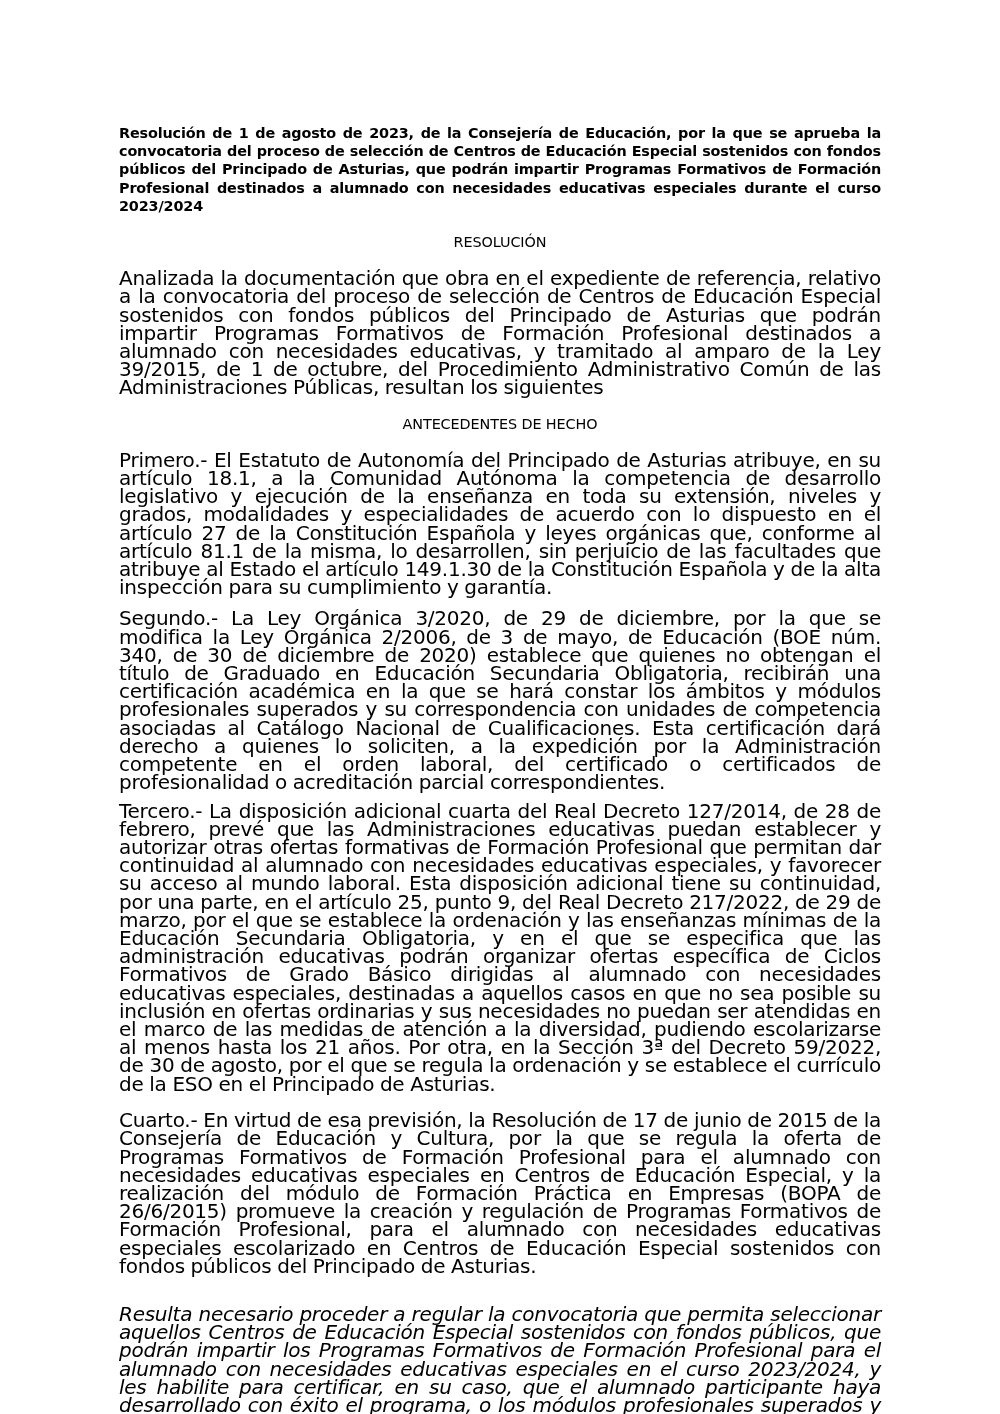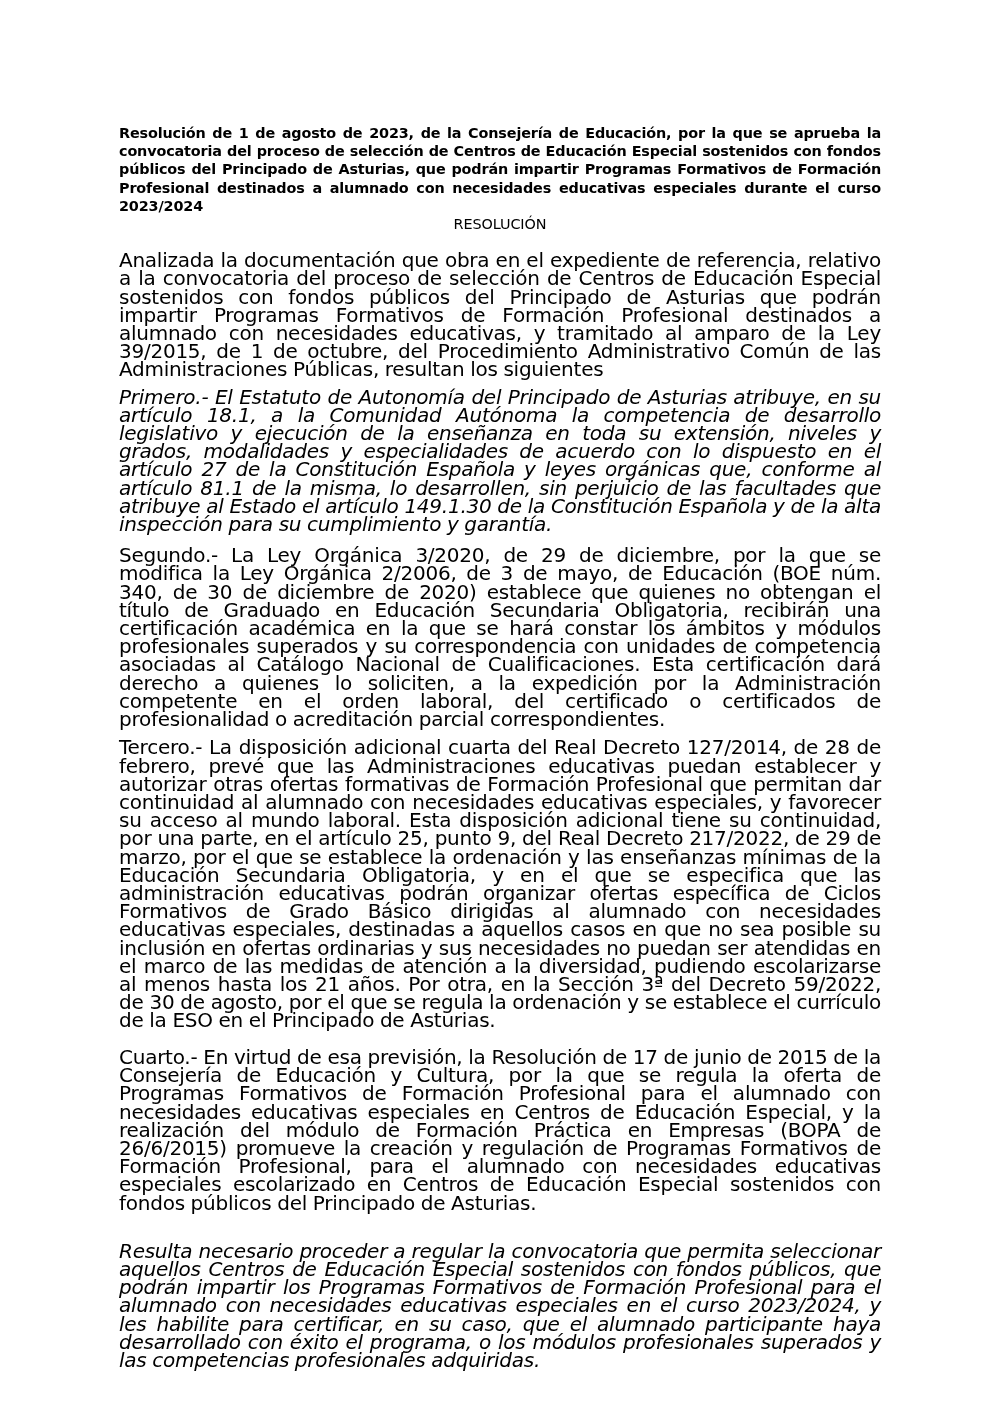--- a/index.html
+++ b/index.html
@@ -38,39 +38,40 @@
       letter-spacing: -0.1px;
     }
     .para {
       font-size: 20px;
       line-height: 18.2px;
       text-align: justify;
       margin: 0;
       letter-spacing: -0.25px;
       word-spacing: -0.3px;
     }
-    #h-resolucion { }
+    #h-resolucion { margin-top: 18px; }
     #p-intro { margin-top: 18px; }
     #h-antecedentes { margin-top: 18px; }
-    #p-primero { margin-top: 9px; font-style: italic; }
+    #p-primero { margin-top: 18px; }
     #p-segundo { margin-top: 13px; }
     #p-tercero { margin-top: 10px; }
     #p-cuarto { margin-top: 18.5px; }
     #p-resulta { margin-top: 30px; font-style: italic; }
   </style>
 </head>
 <body>
 
 <div class="page">
   <p class="title" id="doc-title">Resolución de 1 de agosto de 2023, de la Consejería de Educación, por la que se aprueba la convocatoria del proceso de selección de Centros de Educación Especial sostenidos con fondos públicos del Principado de Asturias, que podrán impartir  Programas Formativos de Formación Profesional destinados a alumnado con necesidades educativas especiales durante el curso 2023/2024</p>
 
   <p class="heading" id="h-resolucion">RESOLUCIÓN</p>
 
   <p class="para" id="p-intro">Analizada la documentación que obra en el expediente de referencia, relativo a la convocatoria del proceso de selección de Centros de Educación Especial sostenidos con fondos públicos del Principado de Asturias que podrán impartir Programas Formativos de Formación Profesional destinados a alumnado con necesidades educativas, y tramitado al amparo de la Ley 39/2015, de 1 de octubre, del Procedimiento Administrativo Común de las Administraciones Públicas, resultan los siguientes</p>
 
+  <p class="heading" id="h-antecedentes">ANTECEDENTES DE HECHO</p>
 
   <p class="para" id="p-primero">Primero.- El Estatuto de Autonomía del Principado de Asturias atribuye, en su artículo 18.1, a la Comunidad Autónoma la competencia de desarrollo legislativo y ejecución de la enseñanza en toda su extensión, niveles y grados, modalidades y especialidades de acuerdo con lo dispuesto en el artículo 27 de la Constitución Española y leyes orgánicas que, conforme al artículo 81.1 de la misma, lo desarrollen, sin perjuicio de las facultades que atribuye al Estado el artículo 149.1.30 de la Constitución Española y de la alta inspección para su cumplimiento y garantía.</p>
 
   <p class="para" id="p-segundo">Segundo.- La Ley Orgánica 3/2020, de 29 de diciembre, por la que se modifica la Ley Orgánica 2/2006, de 3 de mayo, de Educación (BOE núm. 340, de 30 de diciembre de 2020) establece que quienes no obtengan el título de Graduado en Educación Secundaria Obligatoria, recibirán una certificación académica en la que se hará constar los ámbitos y módulos profesionales superados y su correspondencia con unidades de competencia asociadas al Catálogo Nacional de Cualificaciones. Esta certificación dará derecho a quienes lo soliciten, a la expedición por la Administración competente en el orden laboral, del certificado o certificados de profesionalidad o acreditación parcial correspondientes.</p>
 
   <p class="para" id="p-tercero">Tercero.- La disposición adicional cuarta del Real Decreto 127/2014, de 28 de febrero, prevé que las Administraciones educativas puedan establecer y autorizar otras ofertas formativas de Formación Profesional que permitan dar continuidad al alumnado con necesidades educativas especiales, y favorecer su acceso al mundo laboral. Esta disposición adicional tiene su continuidad, por una parte, en el artículo 25, punto 9, del Real Decreto 217/2022, de 29 de marzo, por el que se establece la ordenación y las enseñanzas mínimas de la Educación Secundaria Obligatoria, y en el que se especifica que las administración educativas podrán organizar ofertas específica de Ciclos Formativos de Grado Básico dirigidas al alumnado con necesidades educativas especiales, destinadas a aquellos casos en que no sea posible su inclusión en ofertas ordinarias y sus necesidades no puedan ser atendidas en el marco de las medidas de atención a la diversidad, pudiendo escolarizarse al menos hasta los 21 años. Por otra, en la Sección 3ª del Decreto 59/2022, de 30 de agosto, por el que se regula la ordenación y se establece el currículo de la ESO en el Principado de Asturias.</p>
 
   <p class="para" id="p-cuarto">Cuarto.- En virtud de esa previsión, la Resolución de 17 de junio de 2015 de la Consejería de Educación y Cultura, por la que se regula la oferta de Programas Formativos de Formación Profesional para el alumnado con necesidades educativas especiales en Centros de Educación Especial, y la realización del módulo de Formación Práctica en Empresas (BOPA de 26/6/2015) promueve la creación y regulación de Programas Formativos de Formación Profesional, para el alumnado con  necesidades educativas especiales escolarizado en Centros de Educación Especial sostenidos con fondos públicos del Principado de Asturias.</p>
 
   <p class="para" id="p-resulta">Resulta necesario proceder a regular la convocatoria que permita seleccionar aquellos Centros de Educación Especial sostenidos con fondos públicos, que podrán impartir los Programas Formativos de Formación Profesional para el alumnado con necesidades educativas especiales en el curso 2023/2024, y les habilite para certificar, en su caso, que el alumnado participante haya desarrollado con éxito el programa, o los módulos profesionales superados y las competencias profesionales adquiridas.</p>

